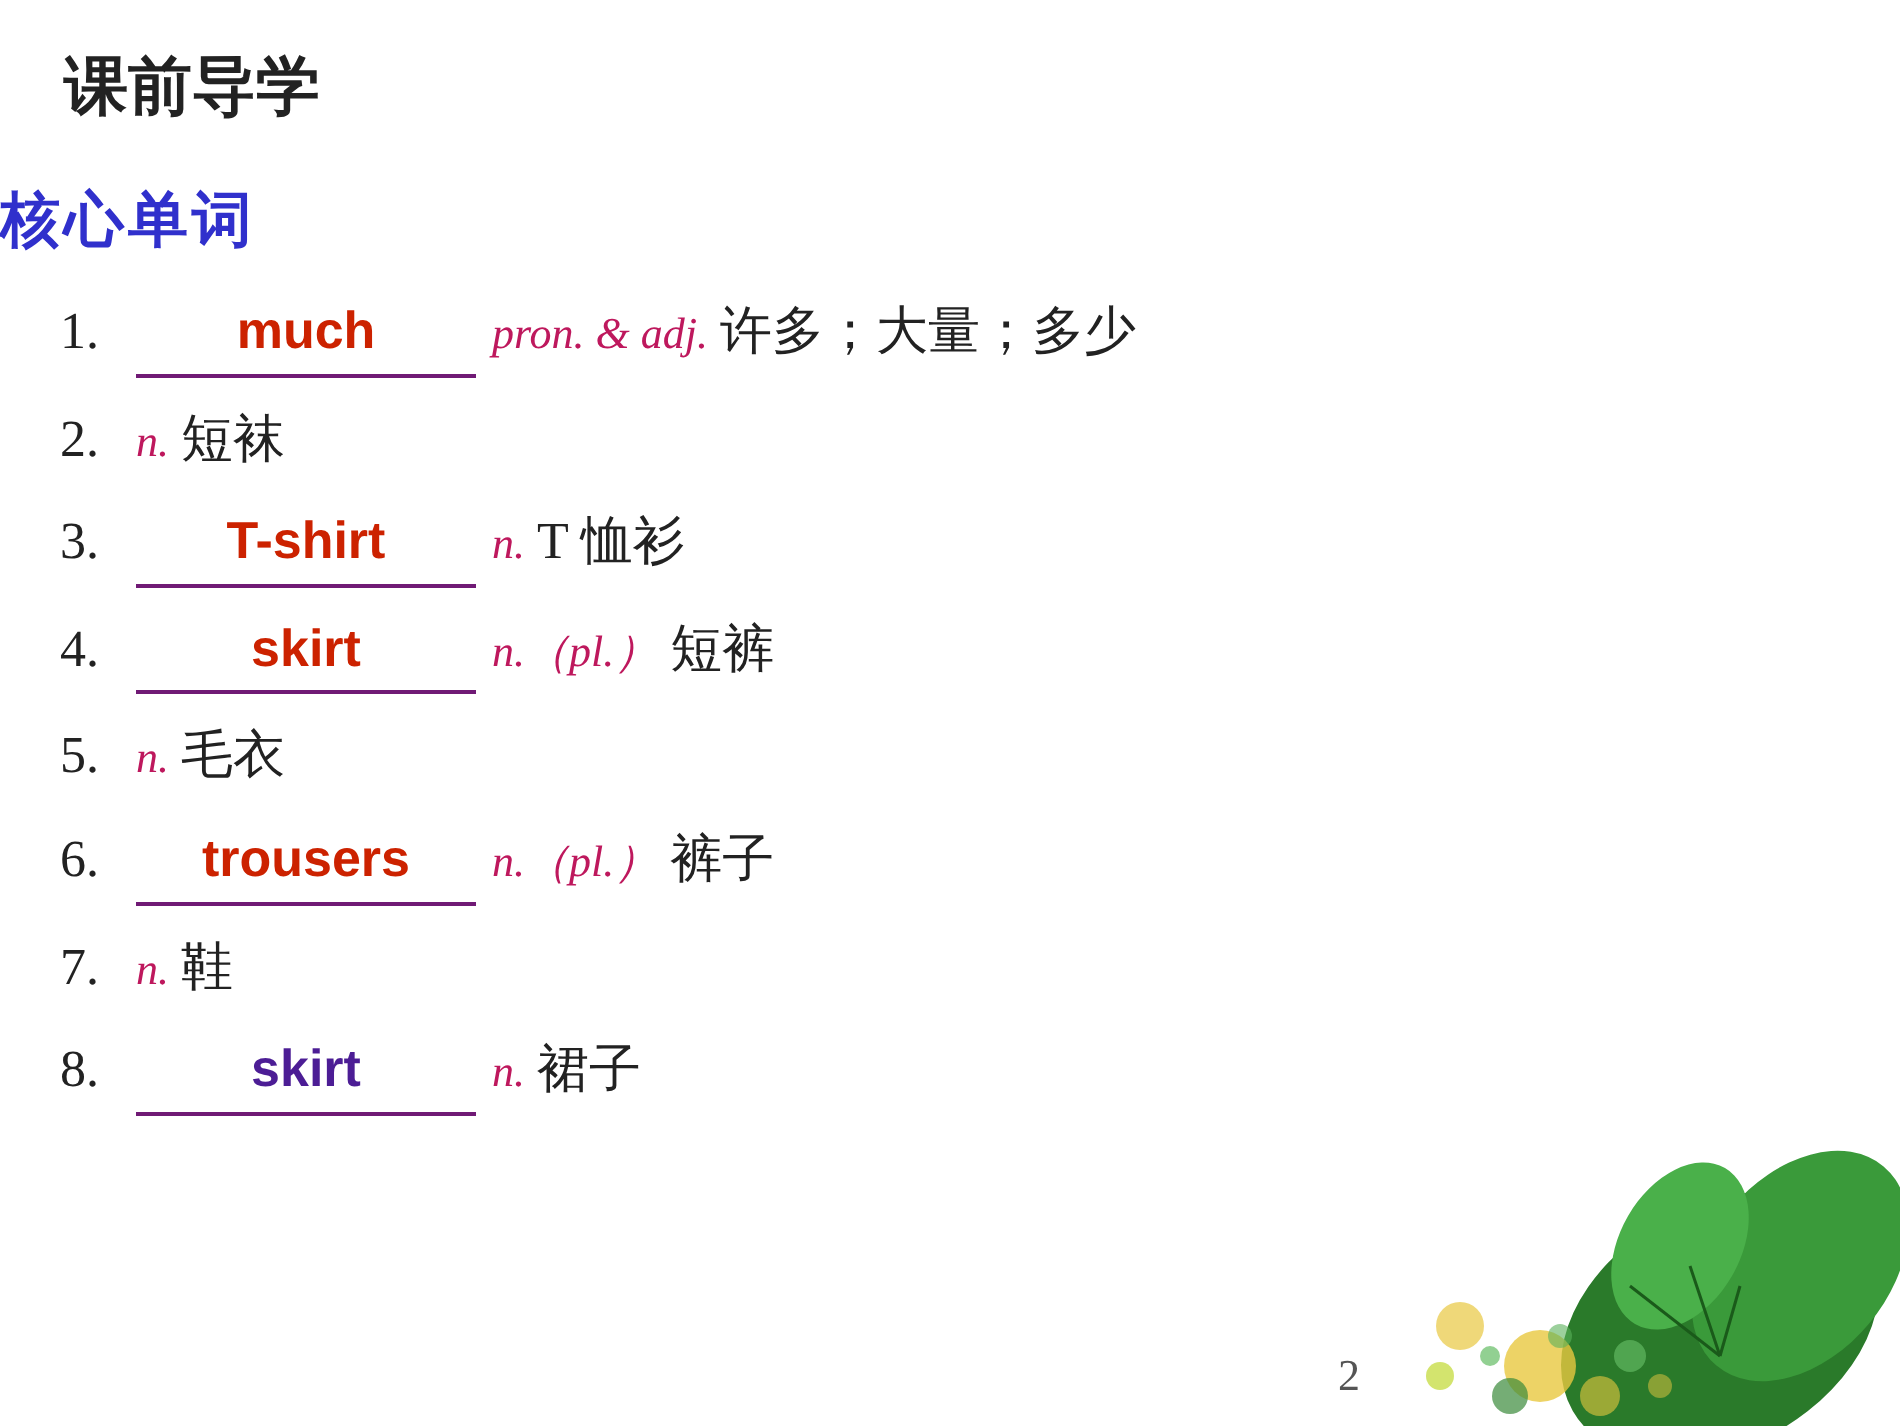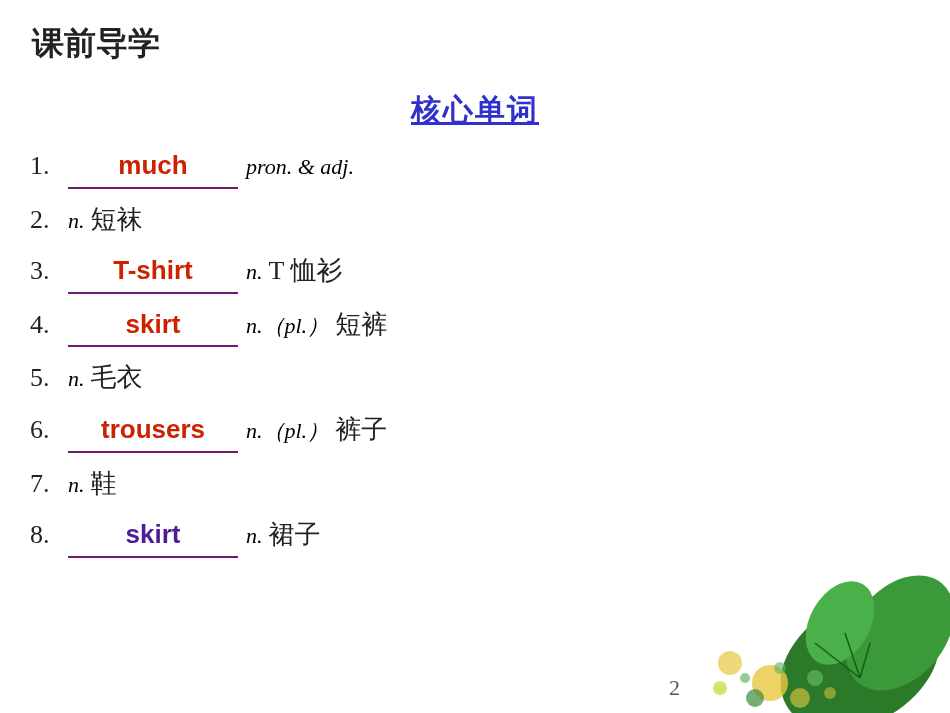--- a/index.html
+++ b/index.html
@@ -20,26 +20,25 @@
       font-size: 32px;
       font-weight: bold;
       color: #222;
     }
 
     .section-title {
       position: absolute;
       top: 90px;
       left: 0;
       right: 0;
-      text-align: center;
+      text-align: left;
       font-size: 30px;
       font-weight: bold;
       color: #3030cc;
       letter-spacing: 2px;
-      text-decoration: underline;
     }
 
     .vocab-list {
       position: absolute;
       top: 145px;
       left: 30px;
       right: 30px;
     }
 
     .vocab-item {
@@ -70,21 +69,21 @@
       font-size: 26px;
       font-weight: bold;
       font-family: Arial, sans-serif;
     }
 
     .word-red { color: #cc2200; }
 
     .vocab-pos {
       font-size: 22px;
       font-style: italic;
-      color: #000000;
+      color: #be185d;
       margin-right: 6px;
       font-family: "Times New Roman", Times, serif;
     }
 
     .vocab-meaning {
       font-size: 26px;
       color: #222;
     }
 
     
@@ -110,20 +109,21 @@
 
 <div class="section-title">核心单词</div>
 
 <div class="vocab-list">
 <div class="vocab-item">
       <span class="vocab-number">1.</span>
       <span class="vocab-word-container">
         <span class="vocab-word word-red">much</span>
       </span>
       <span class="vocab-pos">pron. &amp; adj.</span>
+      <span class="vocab-meaning">许多；大量；多少</span>
     </div>
     <div class="vocab-item">
       <span class="vocab-number">2.</span>
       <span class="vocab-pos">n.</span>
       <span class="vocab-meaning">短袜</span>
     </div>
     <div class="vocab-item">
       <span class="vocab-number">3.</span>
       <span class="vocab-word-container">
         <span class="vocab-word word-red">T-shirt</span>

